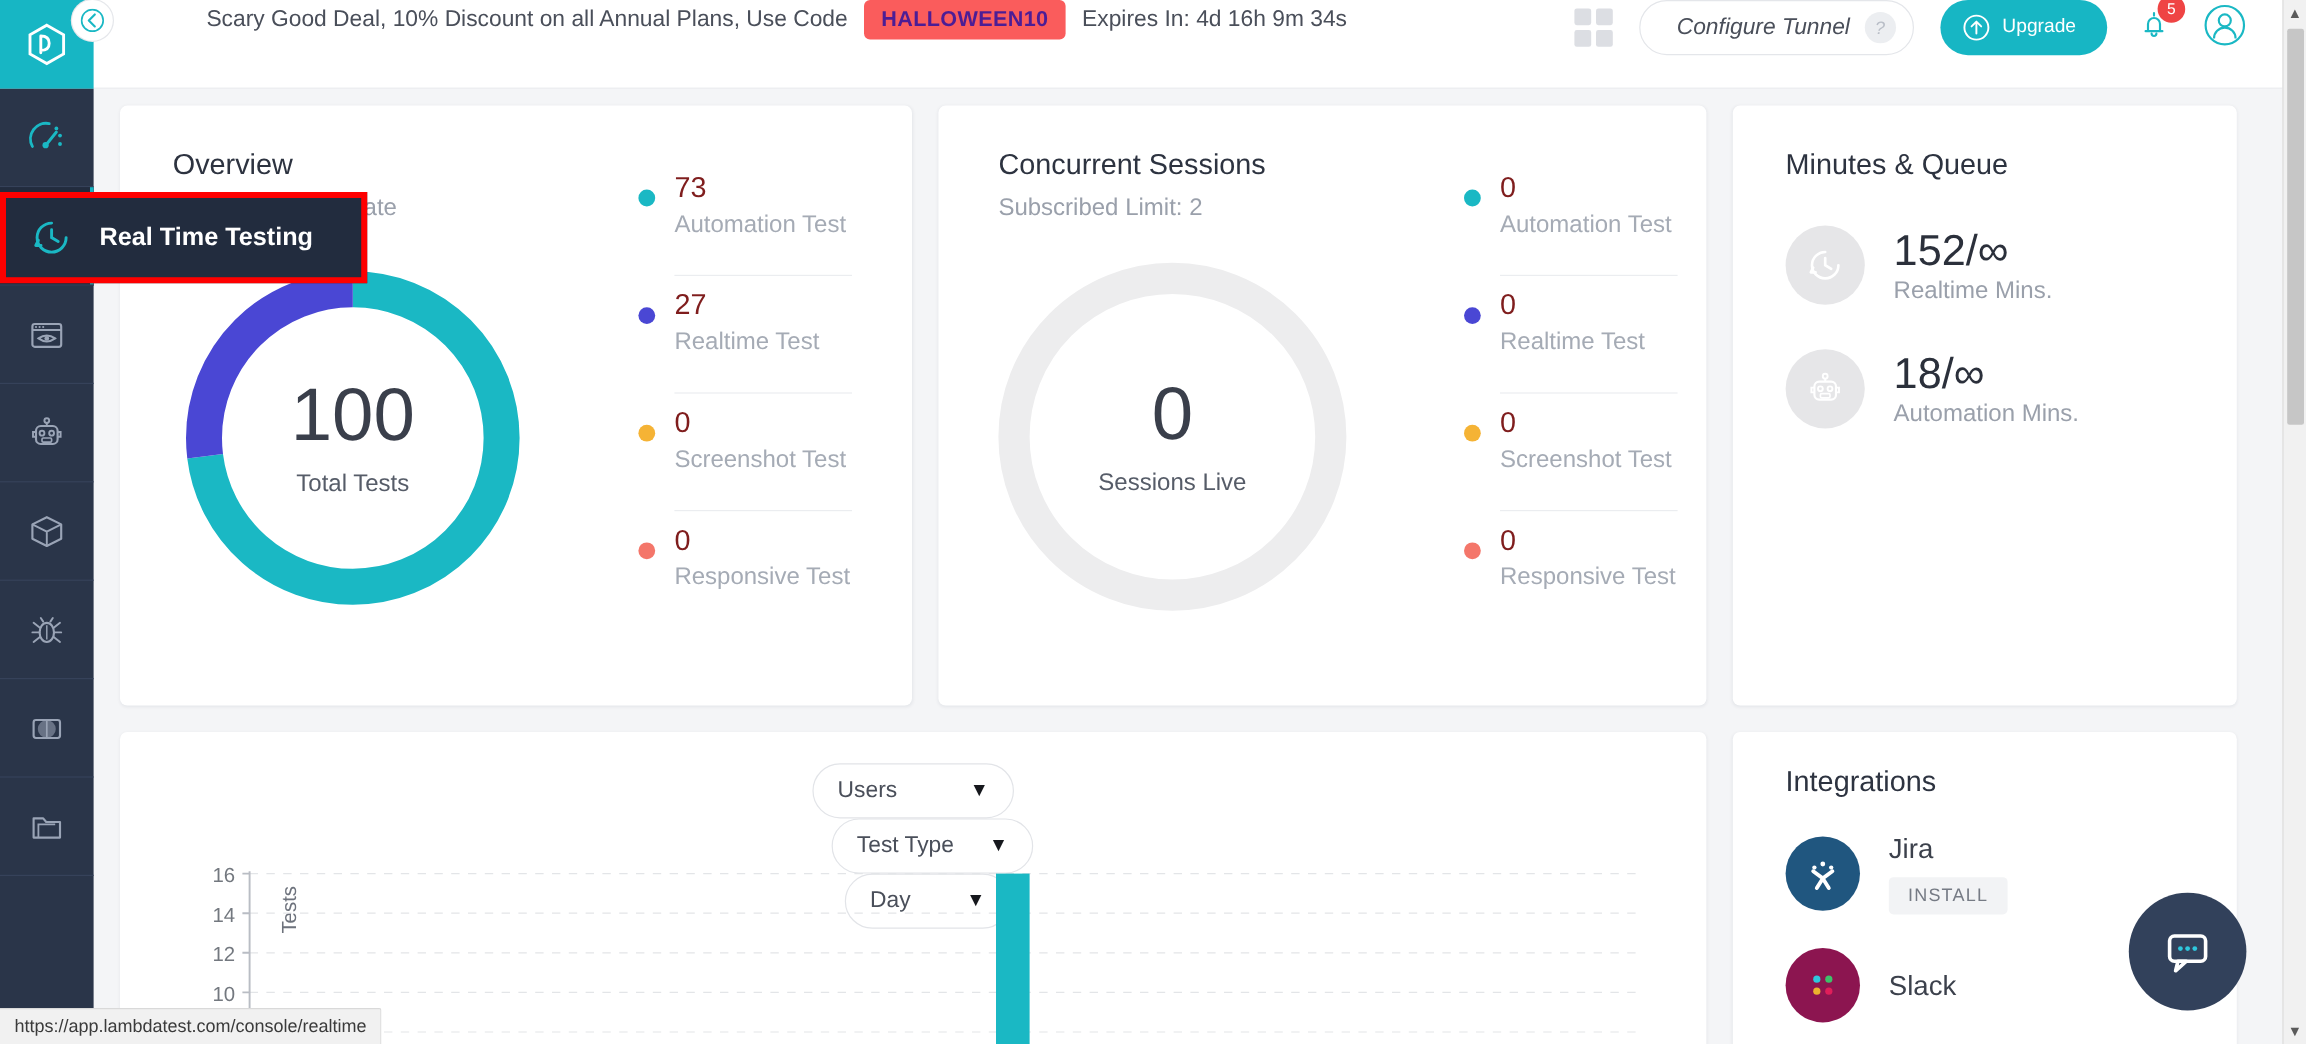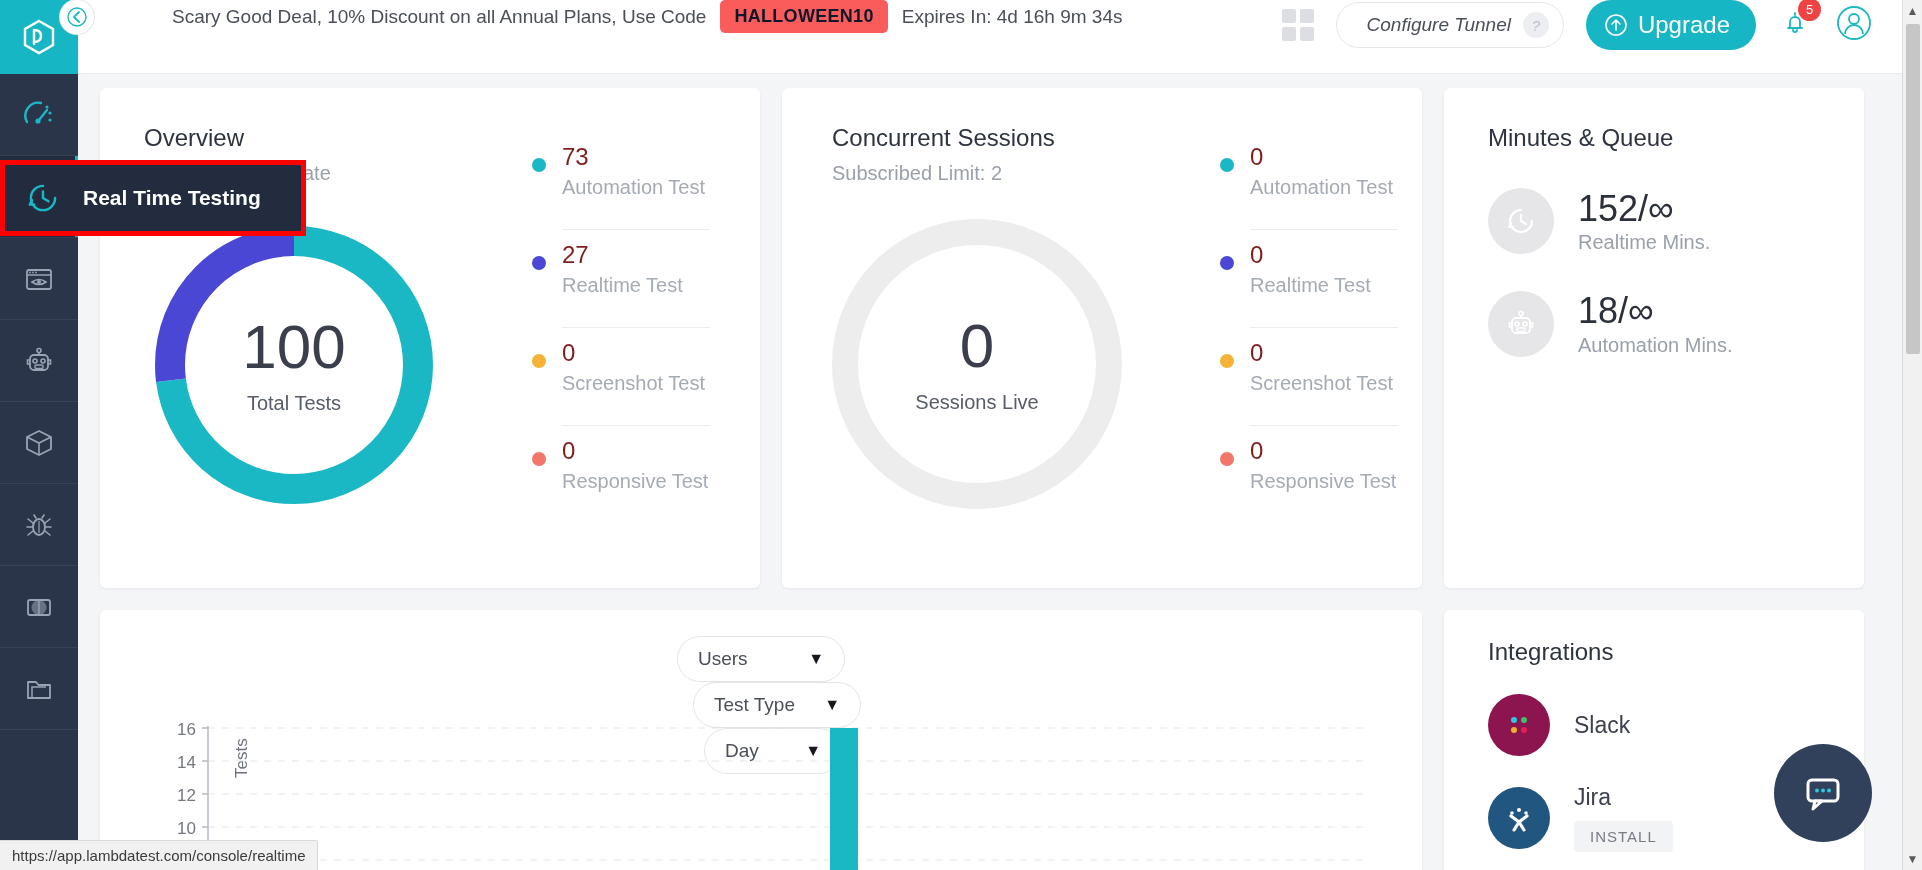--- a/index.html
+++ b/index.html
@@ -25,42 +25,42 @@
     width: 34px; height: 34px; border-radius: 50%; background: #ffffff;
     display: flex; align-items: center; justify-content: center;
     margin-left: -18px; z-index: 6; cursor: pointer;
     box-shadow: 0 0 0 1px #e5e7eb;
   }
   .promo {
     display: flex; align-items: center; gap: 14px; margin-left: 78px;
     font-size: 19px; color: #4a4f5a; white-space: nowrap;
   }
   .promo-code {
-    background: #fa5c5c; color: #0f172a; font-weight: bold; font-size: 18px;
+    background: #fa5c5c; color: #4c1d95; font-weight: bold; font-size: 18px;
     padding: 6px 14px; border-radius: 5px; letter-spacing: .3px;
   }
   .topbar-right {
     margin-left: auto; display: flex; align-items: center; gap: 22px;
     padding-right: 48px;
   }
   .grid-icon { display: grid; grid-template-columns: 14px 14px; grid-template-rows: 14px 14px; gap: 4px; cursor: pointer; }
   .grid-icon i { background: #dcdee3; display: block; border-radius: 2px; }
   .tunnel-pill {
     display: flex; align-items: center; gap: 12px;
     border: 1px solid #e4e6ea; border-radius: 30px; background: #fff;
     padding: 9px 14px 9px 30px; font-size: 19px; color: #4a4f5a; cursor: pointer; font-style: italic;
   }
   .help-dot {
     width: 26px; height: 26px; border-radius: 50%; background: #eceef1; color: #b9bec7;
     font-size: 15px; display: flex; align-items: center; justify-content: center;
   }
   .upgrade-btn {
     display: flex; align-items: center; gap: 10px;
     background: #17b6c4; color: #fff; border: none; border-radius: 30px;
-    padding: 11px 26px 11px 18px; font-size: 24px; cursor: pointer;
+    padding: 11px 26px 11px 18px; font-size: 16px; cursor: pointer;
     font-family: "Liberation Sans", sans-serif;
   }
   .bell-wrap { position: relative; cursor: pointer; }
   .badge {
     position: absolute; top: -8px; right: -9px; min-width: 23px; height: 23px;
     border-radius: 50%; background: #ef4444; color: #fff; font-size: 13px;
     display: flex; align-items: center; justify-content: center; padding: 0 4px;
   }
 
   
@@ -523,45 +523,45 @@
             <rect x="700" y="10" width="28" height="165" fill="#1ab8c4"></rect>
             <rect x="744" y="160" width="28" height="15" fill="#1ab8c4"></rect>
           </svg>
         </div>
       </div>
 
       <div class="card integ-card">
         <div class="card-title">Integrations</div>
 
         <div class="integ-row">
+          <span class="integ-logo jira-logo">
+            <svg width="36" height="36" viewBox="0 0 36 36">
+              <circle cx="18" cy="10" r="2" fill="#fff"></circle>
+              <circle cx="11" cy="13" r="1.8" fill="#fff"></circle>
+              <circle cx="25" cy="13" r="1.8" fill="#fff"></circle>
+              <path d="M10 16 L18 22 L26 16 M18 22 L13 30 M18 22 L23 30" stroke="#fff" stroke-width="3.2" fill="none" stroke-linecap="round"></path>
+            </svg>
+          </span>
+          <span>
+            <div class="integ-name">Jira</div>
+            <span class="install-chip">INSTALL</span>
+          </span>
+        </div>
+
+        <div class="integ-row">
           <span class="integ-logo slack-logo">
             <svg width="34" height="34" viewBox="0 0 34 34">
               <circle cx="12" cy="12" r="3" fill="#2ec7dd"></circle>
               <circle cx="22" cy="12" r="3" fill="#3ec16a"></circle>
               <circle cx="12" cy="22" r="3" fill="#ecb22e"></circle>
               <circle cx="22" cy="22" r="3" fill="#e01e5a"></circle>
             </svg>
           </span>
           <span>
             <div class="integ-name">Slack</div>
-          </span>
-        </div>
-
-        <div class="integ-row">
-          <span class="integ-logo jira-logo">
-            <svg width="36" height="36" viewBox="0 0 36 36">
-              <circle cx="18" cy="10" r="2" fill="#fff"></circle>
-              <circle cx="11" cy="13" r="1.8" fill="#fff"></circle>
-              <circle cx="25" cy="13" r="1.8" fill="#fff"></circle>
-              <path d="M10 16 L18 22 L26 16 M18 22 L13 30 M18 22 L23 30" stroke="#fff" stroke-width="3.2" fill="none" stroke-linecap="round"></path>
-            </svg>
-          </span>
-          <span>
-            <div class="integ-name">Jira</div>
-            <span class="install-chip">INSTALL</span>
           </span>
         </div>
       </div>
     </div>
   </div>
 
   <div class="chat-fab">
     <svg width="50" height="50" viewBox="0 0 50 50">
       <rect x="10" y="12" width="30" height="21" rx="4" fill="none" stroke="#ffffff" stroke-width="3"></rect>
       <path d="M17 33 L15 41 L24 33 Z" fill="#32415b" stroke="#ffffff" stroke-width="3" stroke-linejoin="round"></path>

